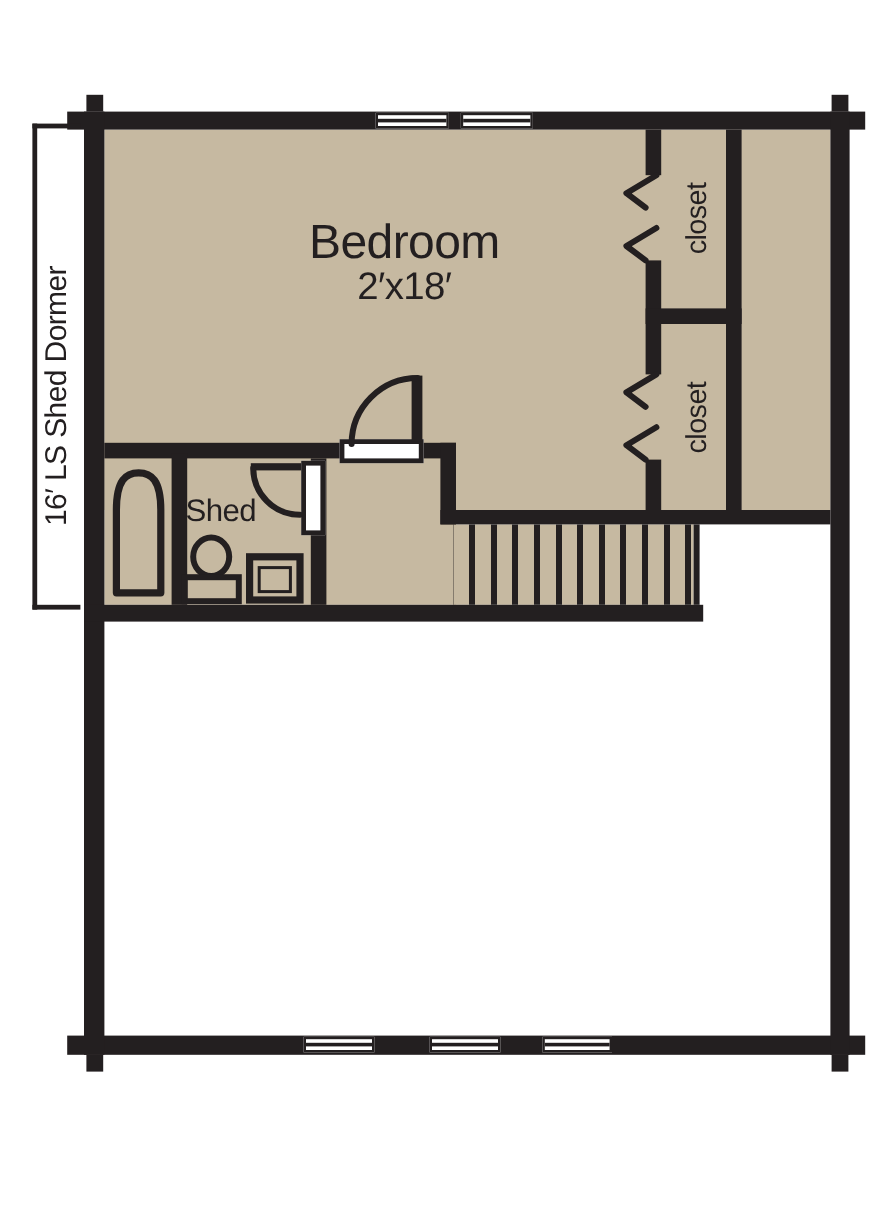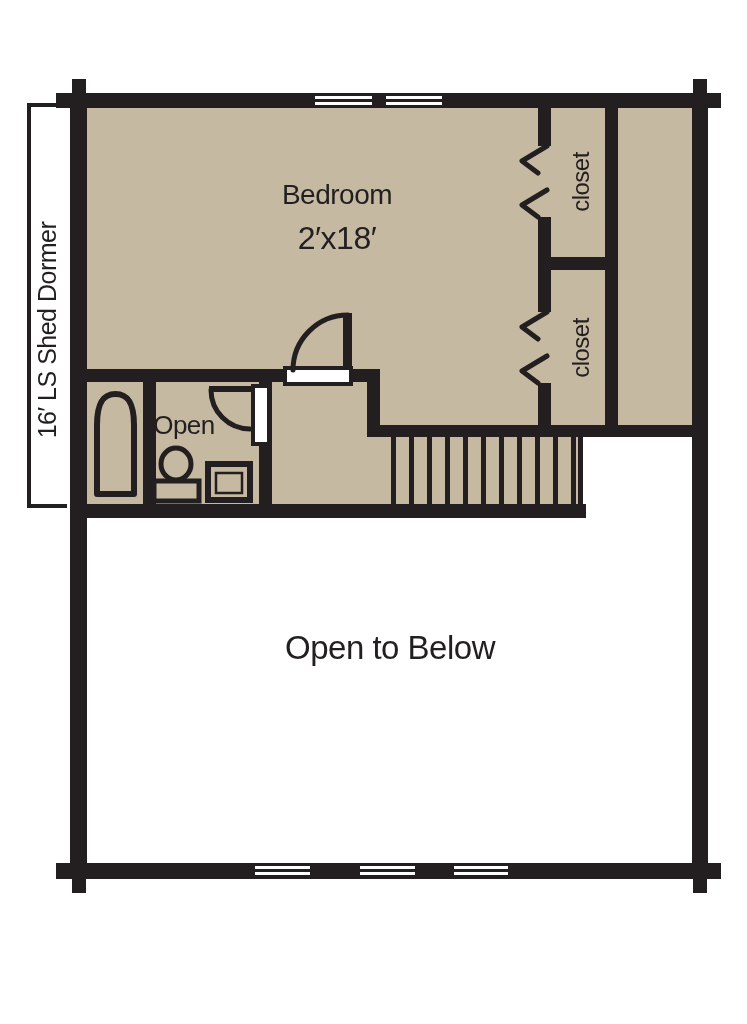--- a/index.html
+++ b/index.html
@@ -100,23 +100,22 @@
     <rect x="208" y="464" width="42" height="36" fill="#c6b9a1" stroke="#231f20" stroke-width="6"></rect>
     <rect x="216" y="473" width="26" height="20" fill="none" stroke="#231f20" stroke-width="2.5"></rect>
   </svg>
 
   <div class="bracket-line" style="left:27px;top:103px;width:4px;height:405px;"></div>
   <div class="bracket-line" style="left:27px;top:103px;width:40px;height:4px;"></div>
   <div class="bracket-line" style="left:27px;top:504px;width:40px;height:4px;"></div>
 
   <div class="label rot" style="left:-102px;top:316px;width:300px;height:28px;font-size:25px;">16′ LS Shed Dormer</div>
 
-  <div class="label" style="left:237px;top:180px;width:200px;font-size:28px;">Bedroom</div>
+  <div class="label" style="left:237px;top:180px;width:200px;font-size:40px;">Bedroom</div>
   <div class="label" style="left:237px;top:221px;width:200px;font-size:32px;">2′x18′</div>
 
-  <div class="label" style="left:150px;top:411px;width:68px;font-size:26px;">Open</div>
+  <div class="label" style="left:150px;top:411px;width:68px;font-size:26px;">Shed</div>
 
   <div class="label rot" style="left:522px;top:168px;width:120px;height:28px;font-size:24px;">closet</div>
   <div class="label rot" style="left:522px;top:334px;width:120px;height:28px;font-size:24px;">closet</div>
 
-  <div class="label" style="left:240px;top:630px;width:300px;font-size:33px;">Open to Below</div>
 
 </div>
 
 </body></html>

